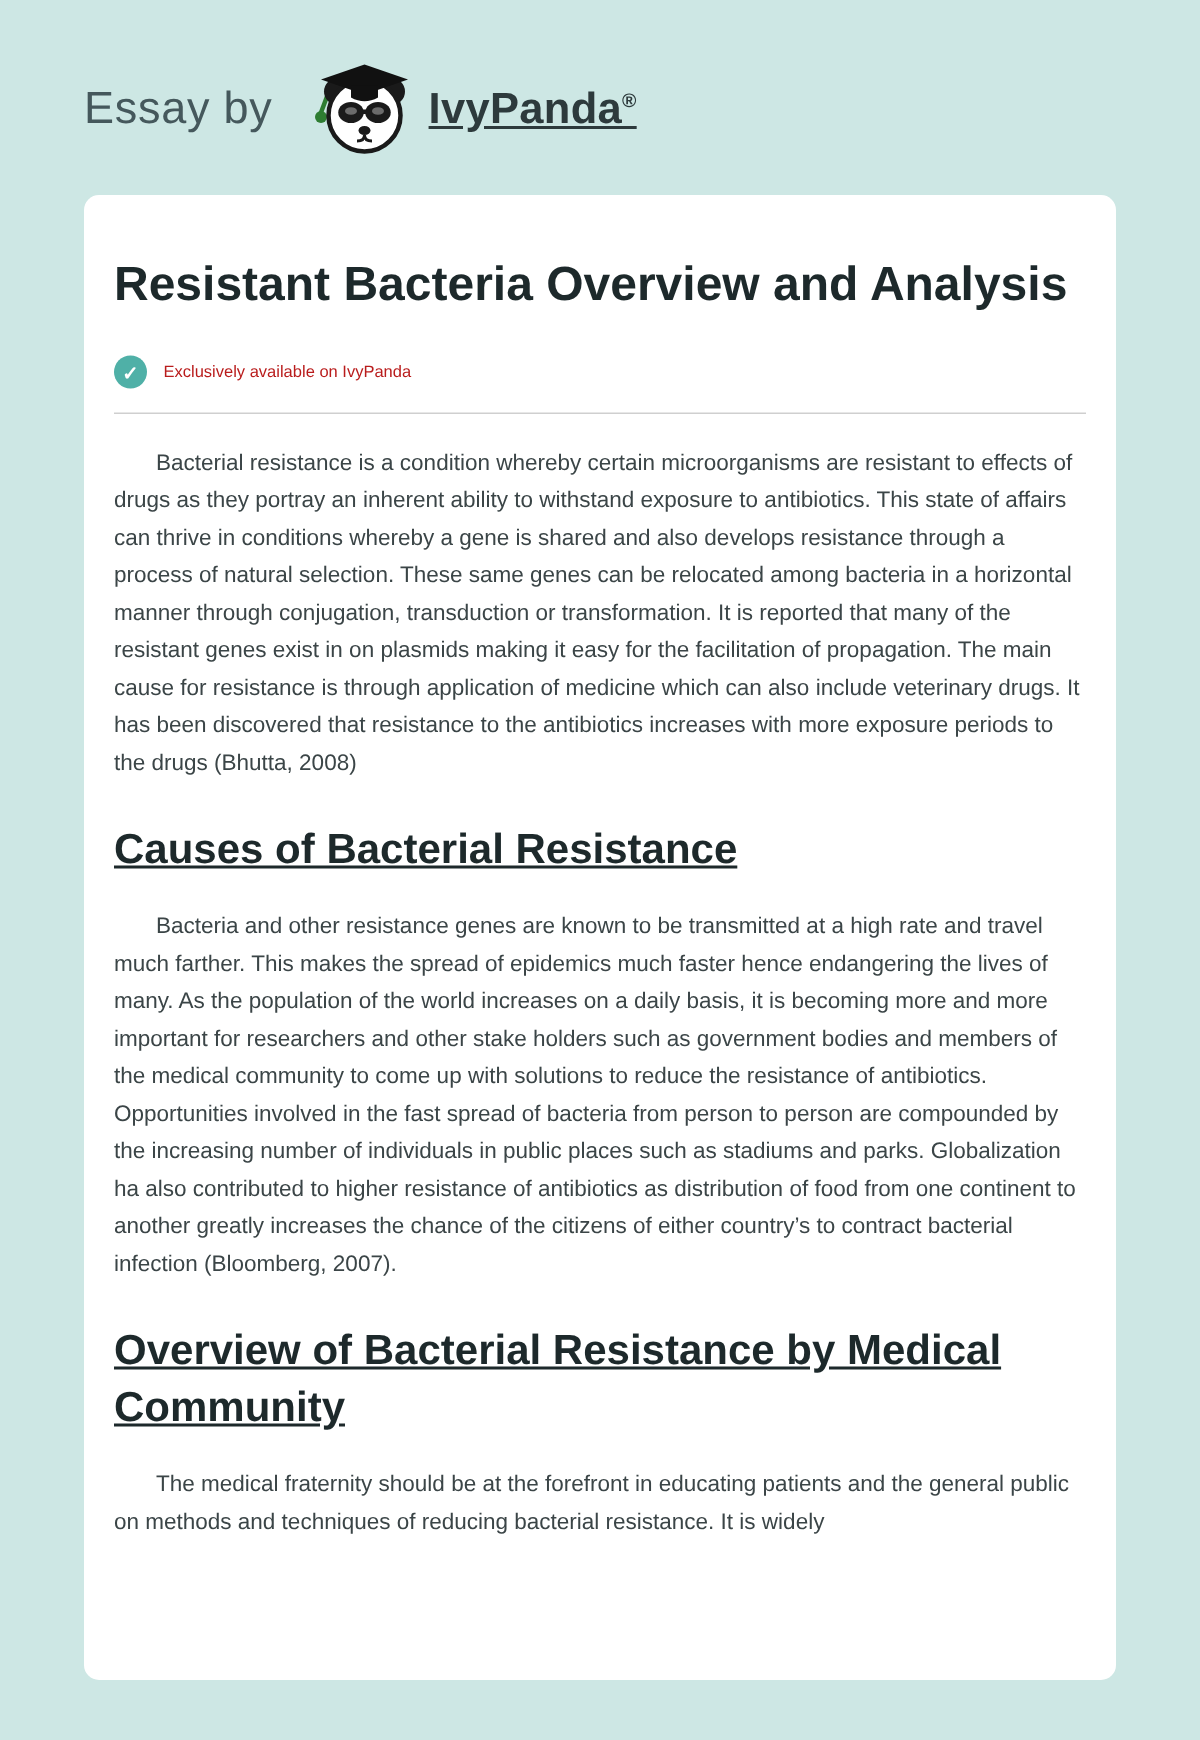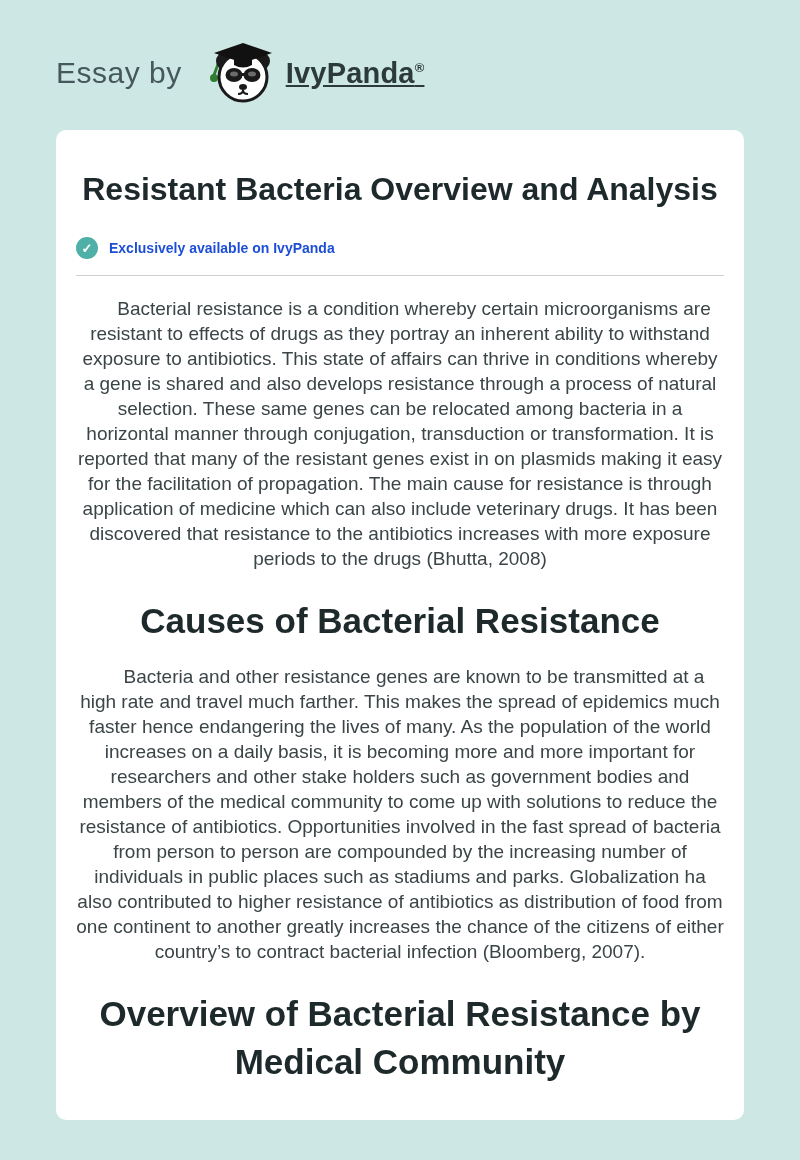--- a/index.html
+++ b/index.html
@@ -48,21 +48,20 @@
   .card {
     position: absolute;
     left: 56px;
     right: 56px;
     top: 130px;
     bottom: 40px;
     background: #ffffff;
     border-radius: 10px;
     padding: 38px 20px 30px 20px;
     overflow: hidden;
-    text-align: center;
   }
   .title {
     font-size: 32px;
     line-height: 1.35;
     font-weight: 700;
     color: #1d292b;
     margin-bottom: 26px;
   }
   .badge-row {
     display: flex;
@@ -77,42 +76,43 @@
     color: #ffffff;
     font-size: 13px;
     font-weight: 700;
     display: flex;
     align-items: center;
     justify-content: center;
     flex: 0 0 auto;
   }
   .badge-text {
     margin-left: 11px;
-    font-size: 14px;
-    font-weight: 700;
-    color: #1d4ed8;
+    font-size: 11px;
+    font-weight: 400;
+    color: #b91c1c;
   }
   .divider {
     border: none;
     border-top: 1px solid #cfcfcf;
     margin: 0 0 20px 0;
   }
   .para {
-    font-size: 19px;
+    font-size: 15px;
     line-height: 25px;
     color: #3b4547;
     text-indent: 28px;
     margin-bottom: 10px;
   }
   .section-heading {
-    font-size: 35px;
+    font-size: 28px;
     line-height: 1.35;
     font-weight: 700;
     color: #1d292b;
     margin: 26px 0 20px 0;
+    text-decoration: underline;
   }
 </style>
 </head>
 <body>
 
 <div class="page">
 
   <div class="header">
     <span class="essay-by">Essay by</span>
     <span class="logo-wrap">
@@ -154,15 +154,16 @@
     <hr class="divider">
 
     <p class="para">Bacterial resistance is a condition whereby certain microorganisms are resistant to effects of drugs as they portray an inherent ability to withstand exposure to antibiotics. This state of affairs can thrive in conditions whereby a gene is shared and also develops resistance through a process of natural selection. These same genes can be relocated among bacteria in a horizontal manner through conjugation, transduction or transformation. It is reported that many of the resistant genes exist in on plasmids making it easy for the facilitation of propagation. The main cause for resistance is through application of medicine which can also include veterinary drugs. It has been discovered that resistance to the antibiotics increases with more exposure periods to the drugs (Bhutta, 2008)</p>
 
     <h2 class="section-heading">Causes of Bacterial Resistance</h2>
 
     <p class="para">Bacteria and other resistance genes are known to be transmitted at a high rate and travel much farther. This makes the spread of epidemics much faster hence endangering the lives of many. As the population of the world increases on a daily basis, it is becoming more and more important for researchers and other stake holders such as government bodies and members of the medical community to come up with solutions to reduce the resistance of antibiotics. Opportunities involved in the fast spread of bacteria from person to person are compounded by the increasing number of individuals in public places such as stadiums and parks. Globalization ha also contributed to higher resistance of antibiotics as distribution of food from one continent to another greatly increases the chance of the citizens of either country’s to contract bacterial infection (Bloomberg, 2007).</p>
 
     <h2 class="section-heading">Overview of Bacterial Resistance by Medical Community</h2>
 
+    <p class="para">The medical fraternity should be at the forefront in educating patients and the general public on methods and techniques of reducing bacterial resistance. It is widely</p>
 
   </div>
 </div>
 
 </body></html>

